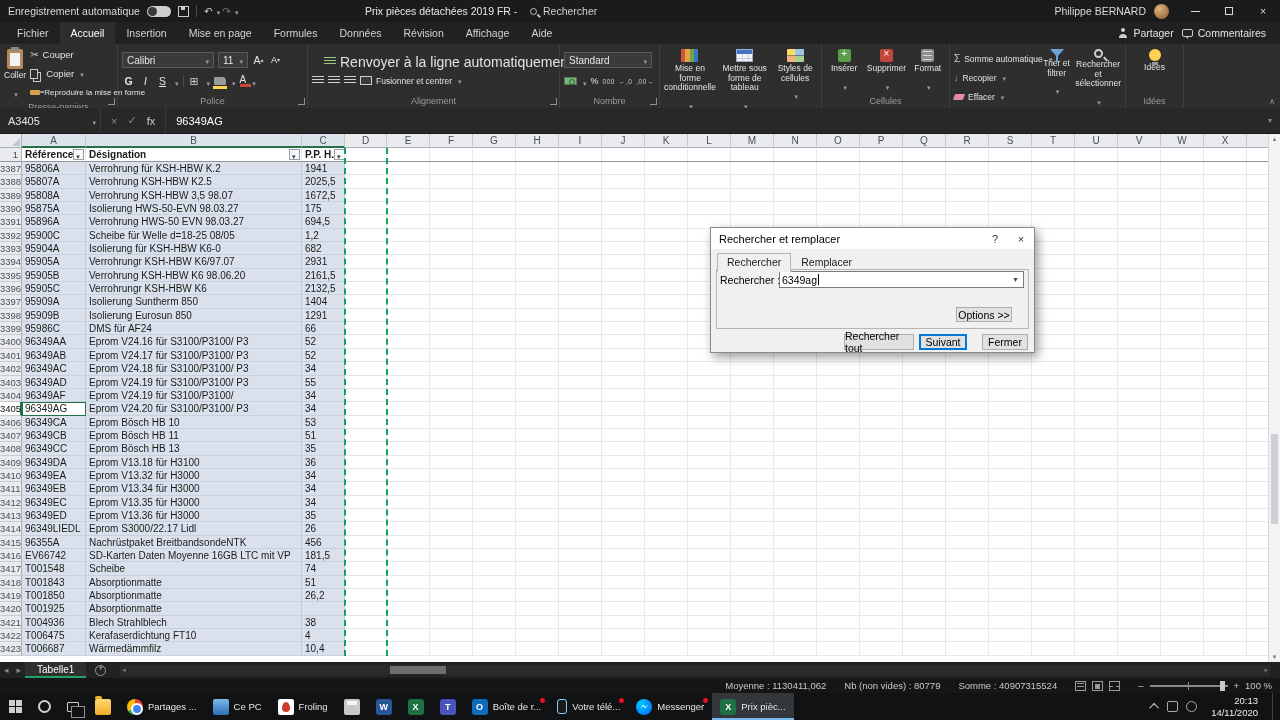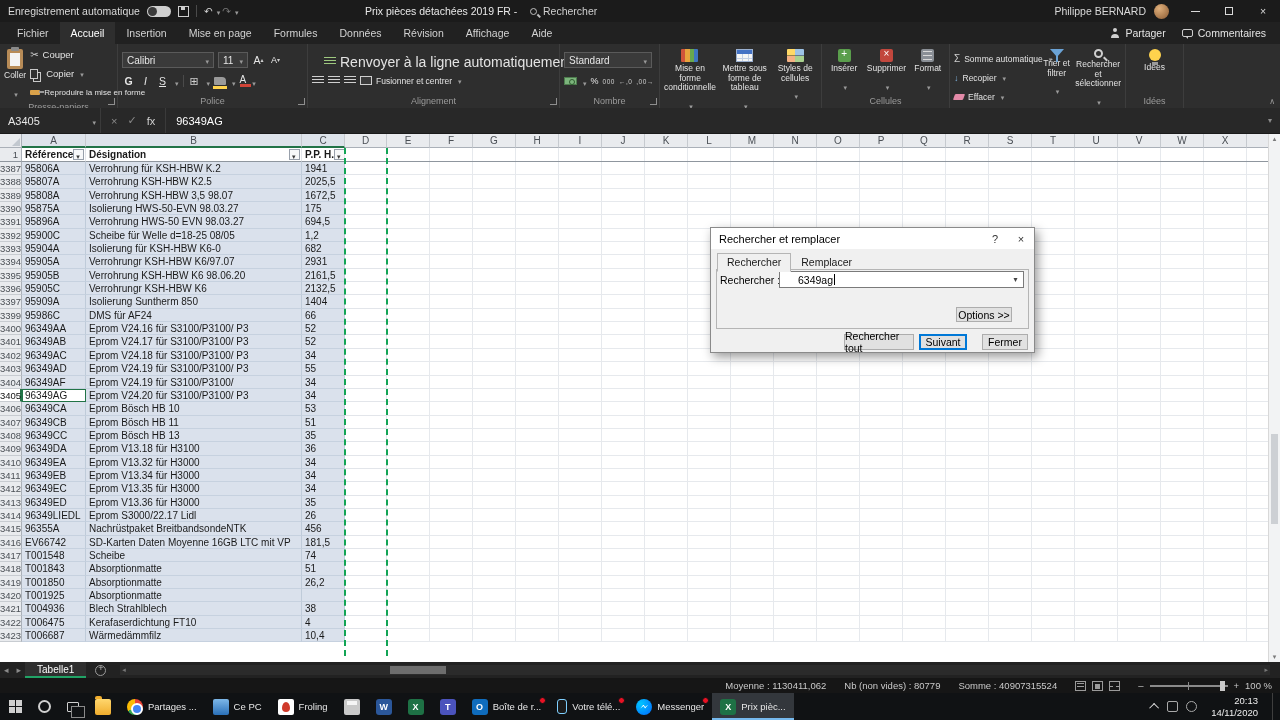--- a/index.html
+++ b/index.html
@@ -25,21 +25,21 @@
 .avatar{width:15px;height:15px;border-radius:50%;background:radial-gradient(circle at 35% 30%,#e0b07c,#8a5a32);margin:0 9px 0 8px;flex:none}
 .wbtn{width:34px;height:22px;display:flex;align-items:center;justify-content:center;color:#d9d9d9}
 .wb-min{width:9px;height:1px;background:#d9d9d9}
 .wb-max{width:8px;height:8px;border:1px solid #d9d9d9}
 
 
 #ribbon-tabs{position:absolute;left:0;top:22px;width:1280px;height:22px;background:#212121;display:flex;align-items:stretch;font-size:10.5px;color:#d2d2d2}
 #rtabs{display:flex;padding-left:6px}
 .rtab{padding:0 11px;display:flex;align-items:center}
 .rtab.active{background:#2e2e2e;color:#fff}
-.rt-right{margin-left:auto;display:flex;align-items:center;gap:16px;padding-right:14px;color:#e3e3e3}
+.rt-right{margin-left:auto;display:flex;align-items:center;gap:8px;padding-right:14px;color:#e3e3e3}
 .ic-person{width:10px;height:10px;position:relative}
 .ic-person::before{content:"";position:absolute;left:3px;top:0;width:4px;height:4px;border-radius:50%;background:#cfcfcf}
 .ic-person::after{content:"";position:absolute;left:1px;bottom:0;width:8px;height:4px;border-radius:4px 4px 0 0;background:#cfcfcf}
 .ic-comment{width:11px;height:8px;border:1px solid #cfcfcf;border-radius:2px;position:relative}
 .ic-comment::after{content:"";position:absolute;left:2px;bottom:-3px;border-left:3px solid transparent;border-right:0 solid transparent;border-top:3px solid #cfcfcf}
 .rbtn{display:flex;align-items:center;gap:5px}
 
 
 #ribbon{position:absolute;left:0;top:44px;width:1280px;height:64px;background:#2e2e2e;display:flex;color:#e3e3e3}
 .grp{display:flex;flex-direction:column;border-right:1px solid #3d3d3d;padding:3px 4px 0 4px;position:relative;flex:none}
@@ -139,21 +139,21 @@
 .d-title{height:21px;background:#fff;display:flex;align-items:center}
 .d-title-text{margin-left:8px}
 .d-tbtn{width:26px;height:21px;display:flex;align-items:center;justify-content:center;margin-left:auto;color:#333;font-size:11px}
 .d-tbtn + .d-tbtn{margin-left:0}
 #dtabs{position:absolute;left:6px;top:25px;display:flex;z-index:2}
 .d-tab{padding:2px 9px 3px 9px;font-size:10.5px;color:#1a1a1a;border:1px solid transparent}
 .d-tab.active{background:#f0f0f0;border:1px solid #b5b5b5;border-bottom:1px solid #f0f0f0}
 .d-panel{position:absolute;left:5px;right:5px;top:41px;height:60px;border:1px solid #b5b5b5}
 .d-label{position:absolute;left:9px;top:46px;font-size:10.5px}
 .d-combo{position:absolute;left:68px;top:43px;width:245px;height:17px;background:#fff;border:1px solid #7a7a7a;display:flex;align-items:center;font-size:10.5px}
-.d-combo-text{padding-left:18px}
+.d-combo-text{padding-left:2px}
 .d-caret{width:1px;height:11px;background:#000;margin-left:1px}
 .d-combo-arrow{margin-left:auto;width:15px;text-align:center;color:#444;font-size:8px}
 .dbtn{position:absolute;background:#e1e1e1;border:1px solid #adadad;font-size:10.5px;display:flex;align-items:center;justify-content:center;height:16px}
 #d-options{left:245px;top:79px;width:56px;height:15px}
 #d-findall{left:133px;top:106px;width:70px}
 #d-next{left:208px;top:106px;width:48px;border:1px solid #0078d7;box-shadow:inset 0 0 0 1px #0078d7}
 #d-close{left:271px;top:106px;width:46px}
 
 
 #sheetbar{position:absolute;left:0;top:662px;width:1280px;height:16px;background:#222;display:flex;align-items:center;color:#b5b5b5;font-size:10px}
@@ -619,20 +619,28 @@
         </div>
         <div class="grid-row">
           <div class="row-hdr">3397</div>
           <div class="cell sel w-a">95909A</div>
           <div class="cell sel w-b">Isolierung Suntherm 850</div>
           <div class="cell sel w-c">1404</div>
           <div class="cell w-d"></div>
           <div class="filler"></div>
         </div>
         <div class="grid-row">
+          <div class="row-hdr">3398</div>
+          <div class="cell sel w-a">95909B</div>
+          <div class="cell sel w-b">Isolierung Eurosun 850</div>
+          <div class="cell sel w-c">1291</div>
+          <div class="cell w-d"></div>
+          <div class="filler"></div>
+        </div>
+        <div class="grid-row">
           <div class="row-hdr">3399</div>
           <div class="cell sel w-a">95986C</div>
           <div class="cell sel w-b">DMS für AF24</div>
           <div class="cell sel w-c">66</div>
           <div class="cell w-d"></div>
           <div class="filler"></div>
         </div>
         <div class="grid-row">
           <div class="row-hdr">3400</div>
           <div class="cell sel w-a">96349AA</div>

